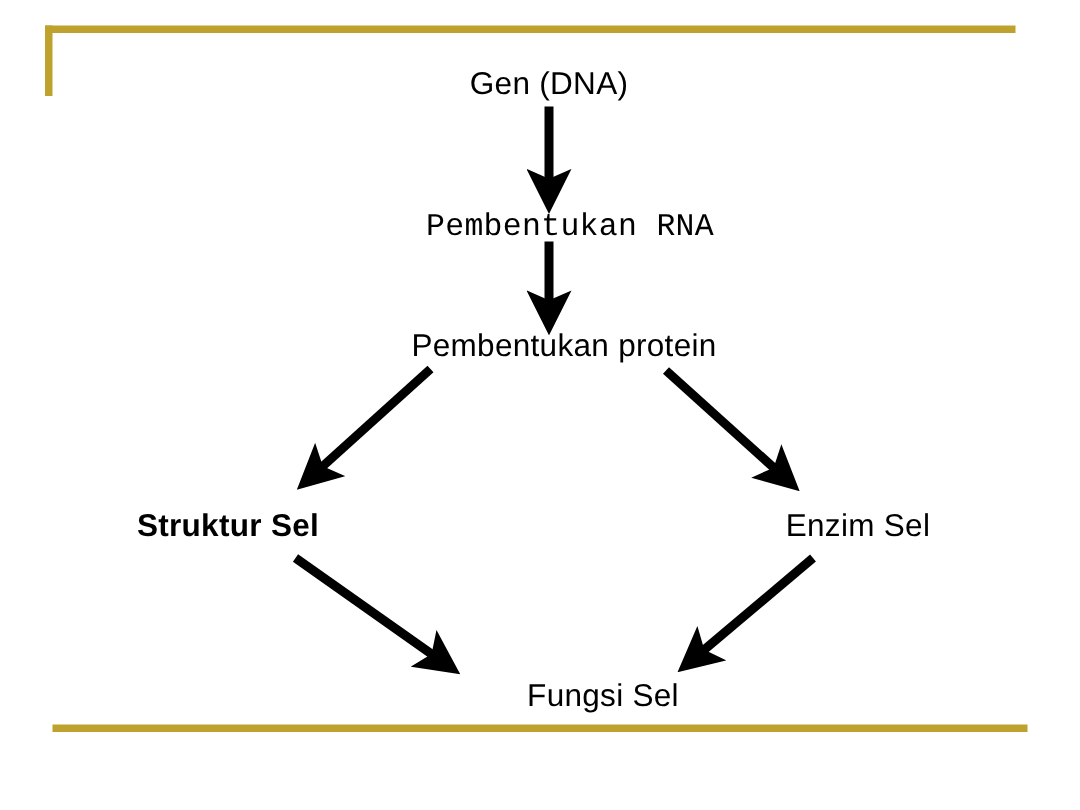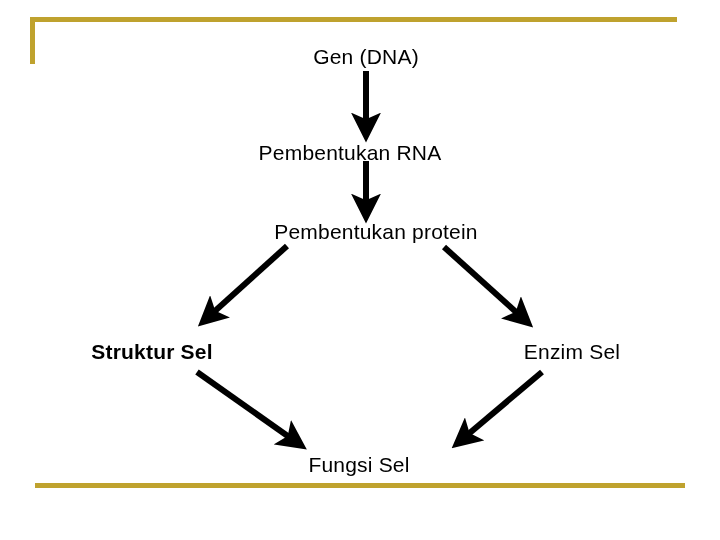--- a/index.html
+++ b/index.html
@@ -83,20 +83,20 @@
         <line x1="366" y1="161" x2="366" y2="214" marker-end="url(#ah)"></line>
         <line x1="287" y1="246" x2="205" y2="320" marker-end="url(#ah)"></line>
         <line x1="444" y1="247" x2="526" y2="321" marker-end="url(#ah)"></line>
         <line x1="197" y1="372" x2="299" y2="444" marker-end="url(#ah)"></line>
         <line x1="542" y1="372" x2="459" y2="442" marker-end="url(#ah)"></line>
       </g>
   </svg>
 
   <div id="node-layer">
       <div class="node" style="left: 366px; top: 56px;">Gen (DNA)</div>
-      <div class="node" style="left: 350px; top: 152px;">Pembentukan RNA</div>
+      <div class="node" style="left: 380px; top: 152px; font-family: Liberation Mono, monospace;">Pembentukan RNA</div>
       <div class="node" style="left: 376px; top: 231px;">Pembentukan protein</div>
       <div class="node" style="left: 152px; top: 351px; font-weight: bold;">Struktur Sel</div>
       <div class="node" style="left: 572px; top: 351px; text-align: right;">Enzim Sel</div>
-      <div class="node" style="left: 359px; top: 464px;">Fungsi Sel</div>
+      <div class="node" style="left: 402px; top: 464px;">Fungsi Sel</div>
     </div>
 
 </div>
 
 </body></html>

